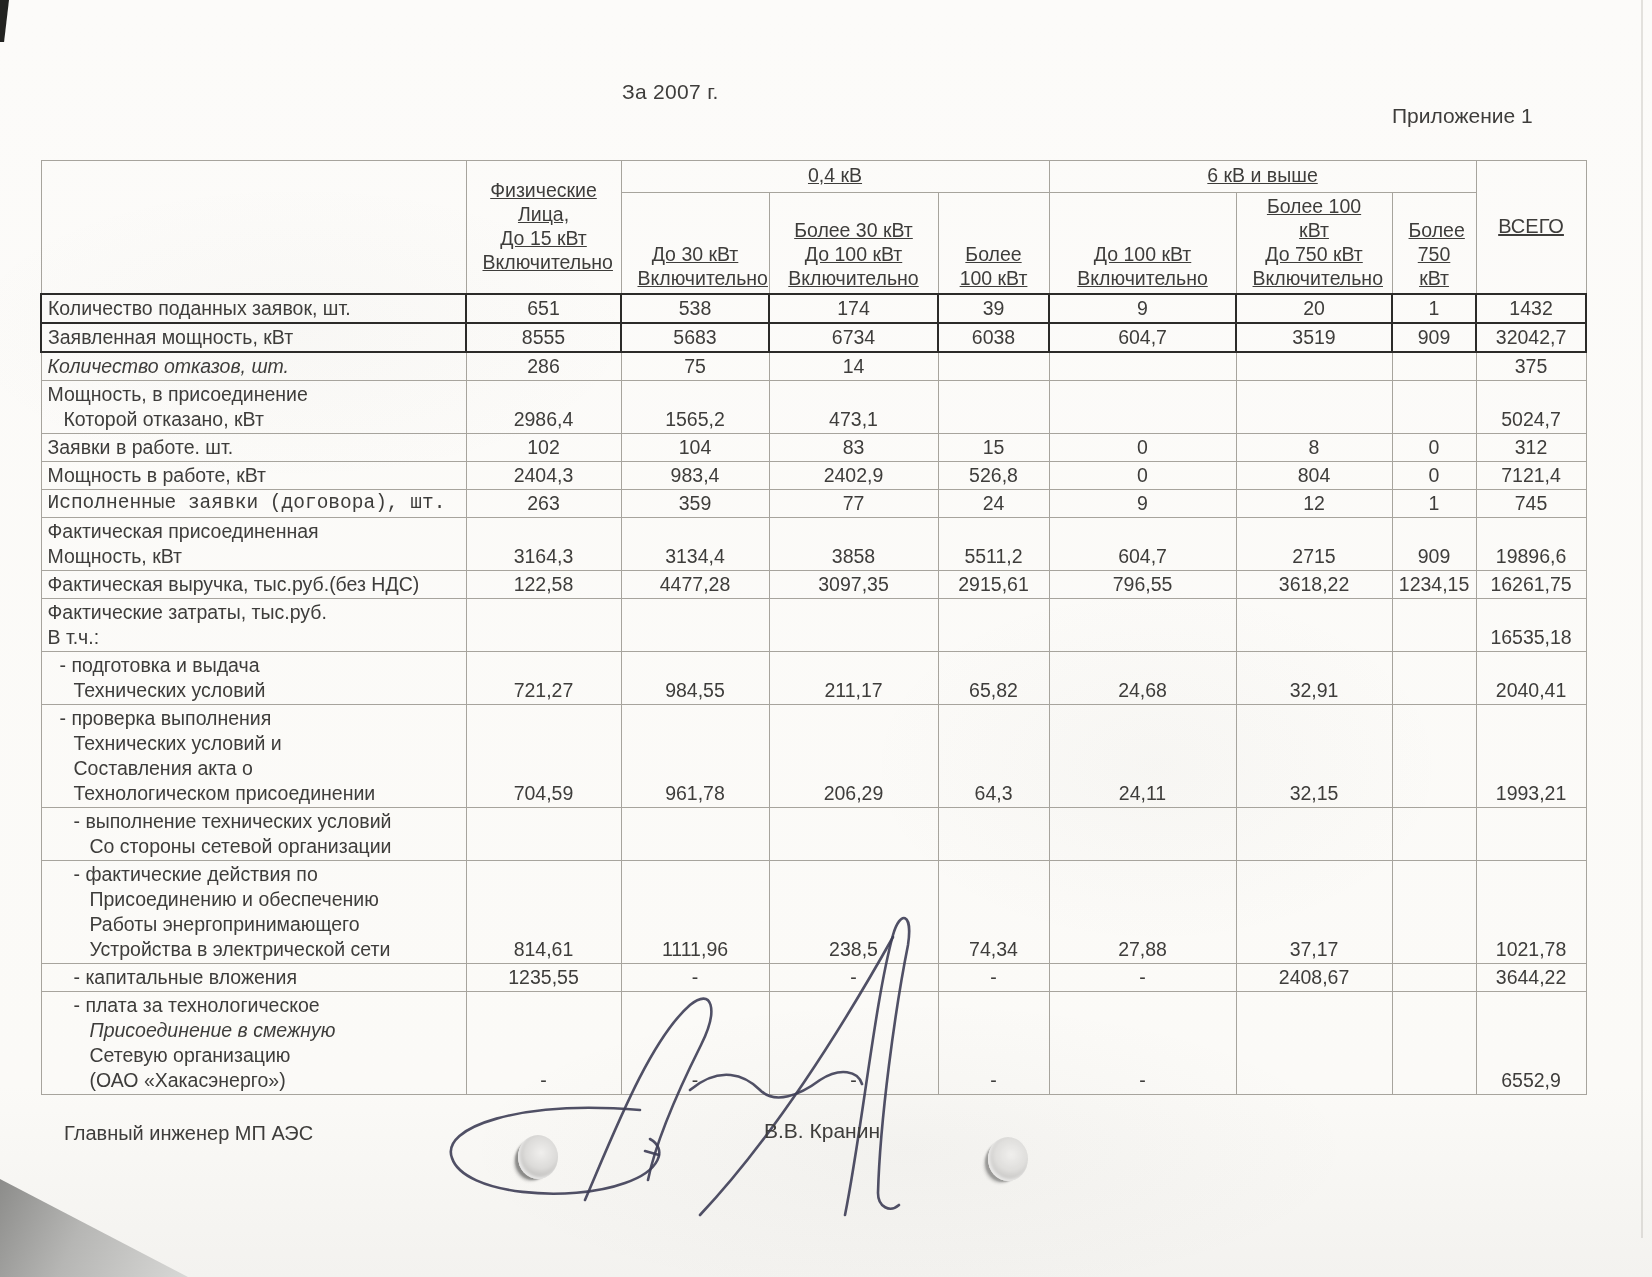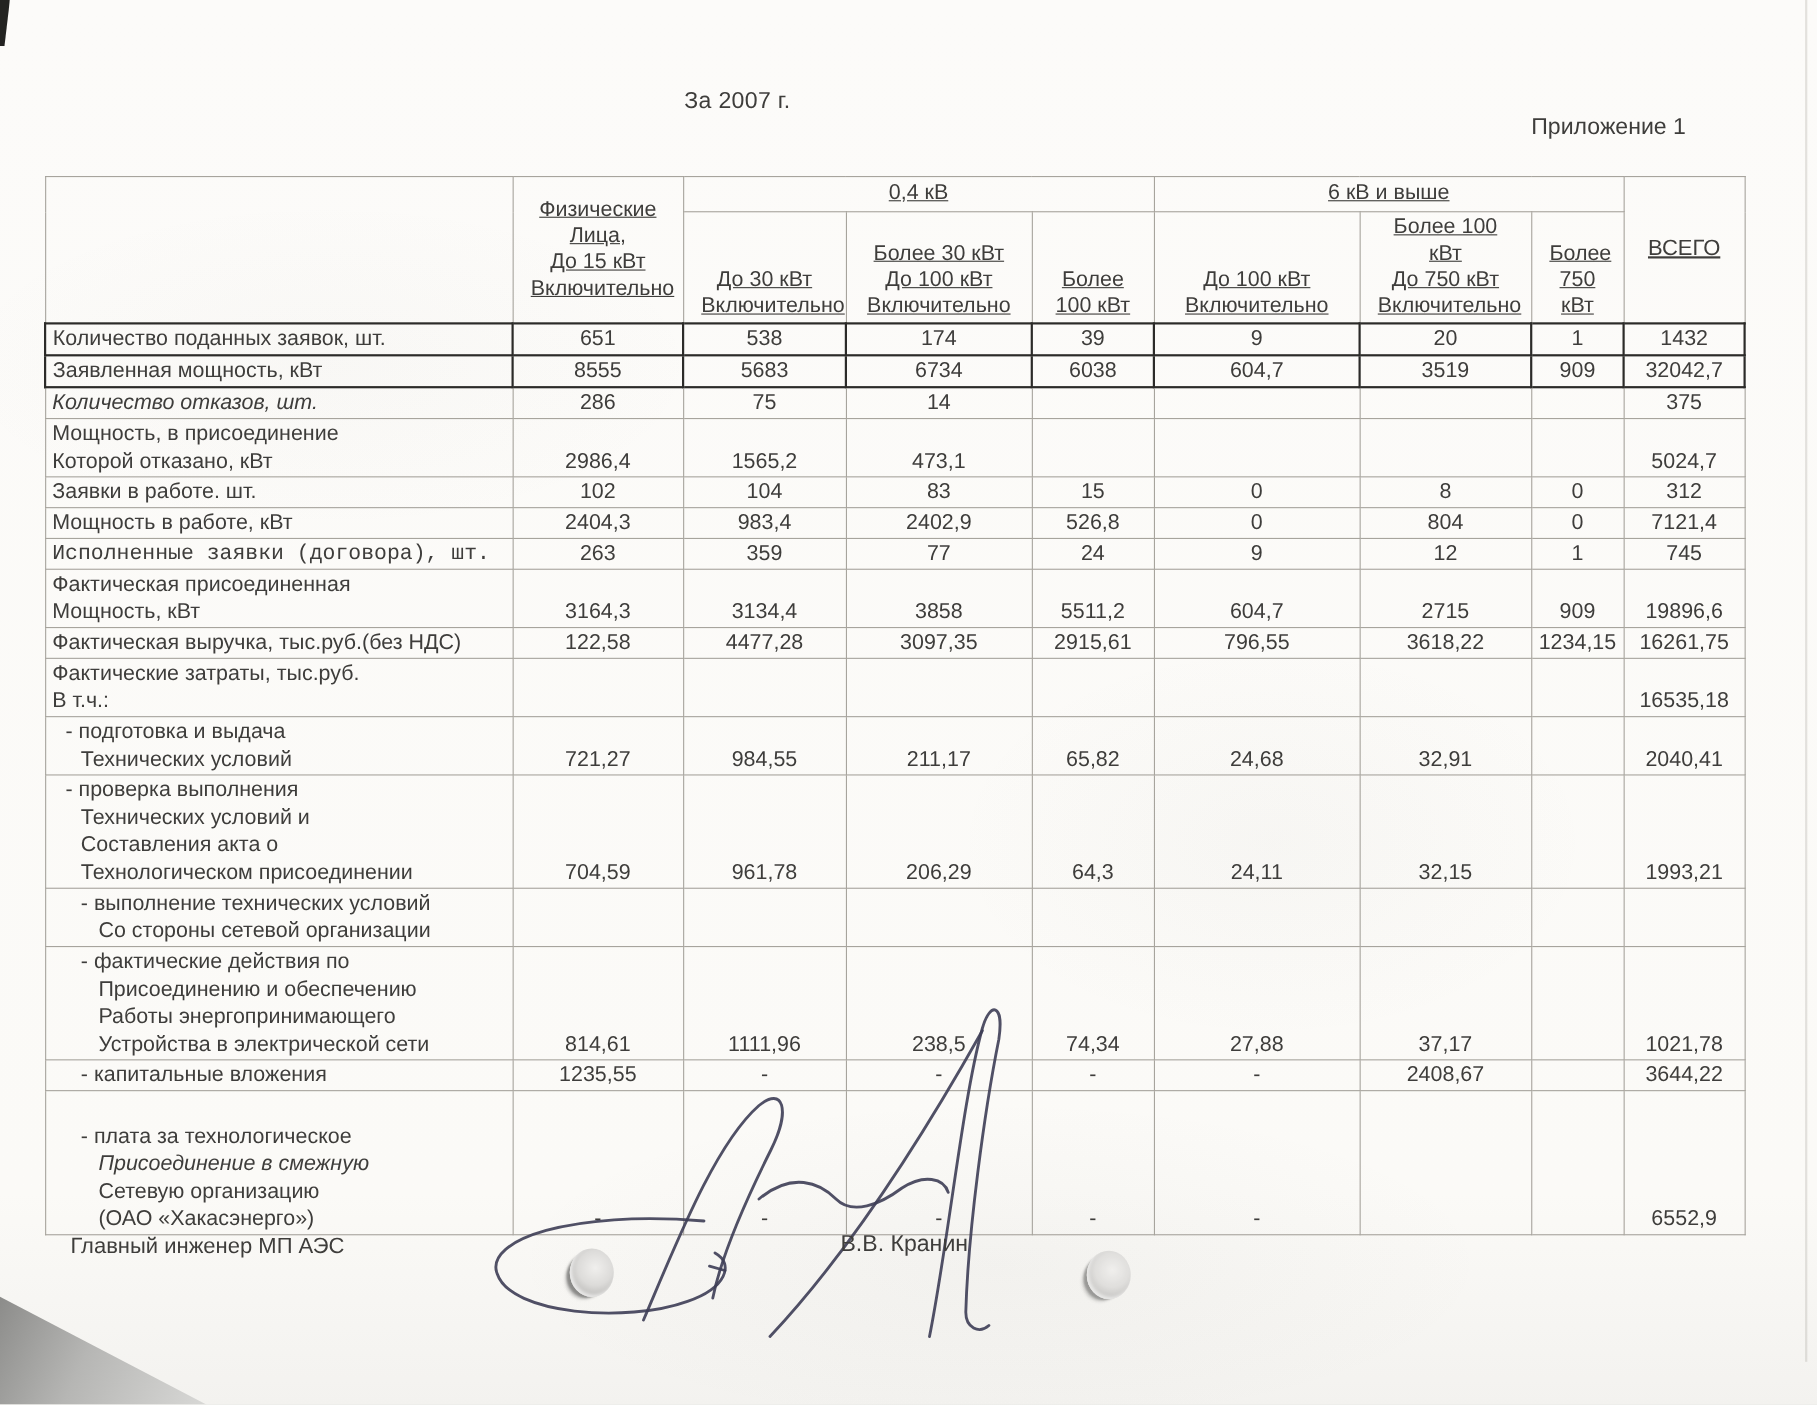--- a/index.html
+++ b/index.html
@@ -145,21 +145,21 @@
           <td class="num">14</td>
           <td class="num"></td>
           <td class="num"></td>
           <td class="num"></td>
           <td class="num"></td>
           <td class="num tt">375</td>
         </tr>
         <tr>
           <td class="lbl">
             <div style="padding-left: 4px;">Мощность, в присоединение</div>
-            <div style="padding-left: 4px;">Которой отказано, кВт</div>
+            <div style="padding-left: 4px; margin-left: 16px;">Которой отказано, кВт</div>
           </td>
           <td class="num">2986,4</td>
           <td class="num">1565,2</td>
           <td class="num">473,1</td>
           <td class="num"></td>
           <td class="num"></td>
           <td class="num"></td>
           <td class="num"></td>
           <td class="num">5024,7</td>
         </tr>
@@ -311,21 +311,21 @@
           <td class="num">-</td>
           <td class="num">-</td>
           <td class="num">-</td>
           <td class="num">-</td>
           <td class="num">2408,67</td>
           <td class="num"></td>
           <td class="num">3644,22</td>
         </tr>
         <tr>
           <td class="lbl">
-            <div style="padding-left: 30px; margin-top: 28px;">- плата за технологическое</div>
+            <div style="padding-left: 30px;">- плата за технологическое</div>
             <div class="it" style="padding-left: 46px;">Присоединение в смежную</div>
             <div style="padding-left: 46px;">Сетевую организацию</div>
             <div style="padding-left: 46px;">(ОАО «Хакасэнерго»)</div>
           </td>
           <td class="num">-</td>
           <td class="num">-</td>
           <td class="num">-</td>
           <td class="num">-</td>
           <td class="num">-</td>
           <td class="num"></td>

